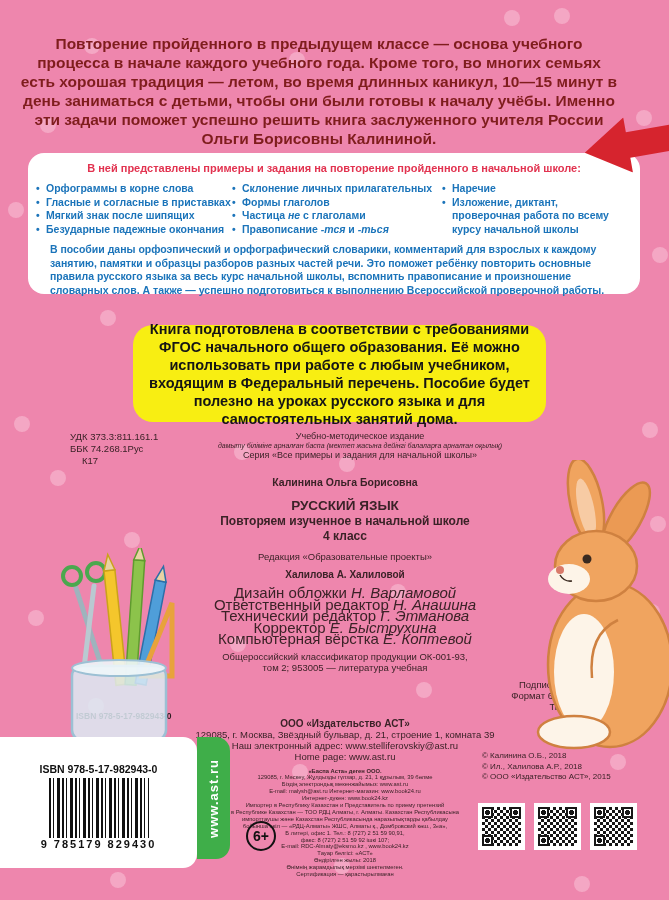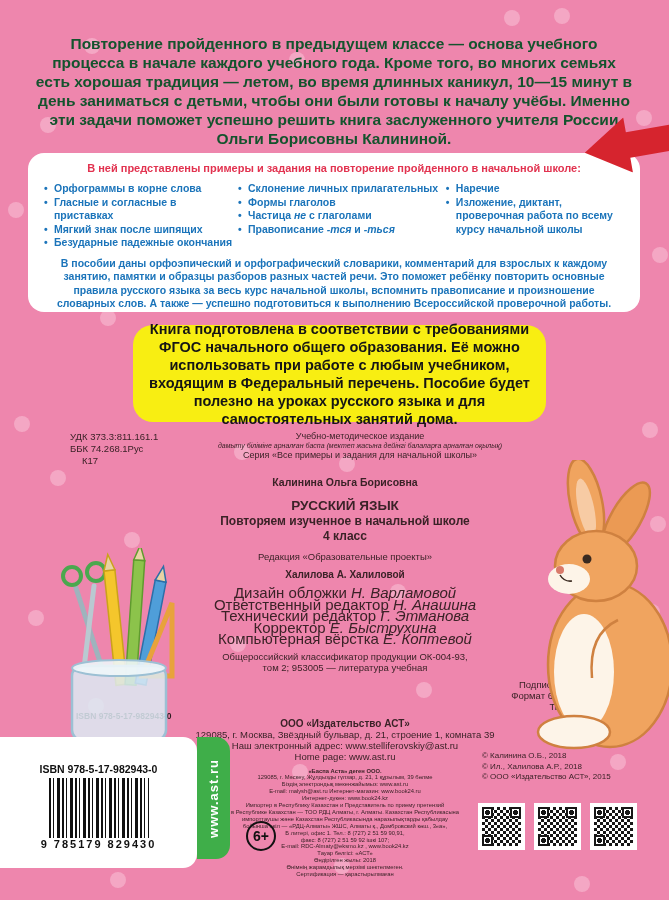--- a/index.html
+++ b/index.html
@@ -7,49 +7,49 @@
     position:relative;width:669px;height:900px;overflow:hidden;
     background:#ee86ad;
     font-family:"Liberation Sans", sans-serif;
     color:#3b2227;
   }
   .dot{position:absolute;border-radius:50%;background:#f5adc8;opacity:.85;z-index:0;}
   .layer{position:absolute;z-index:1;}
 
   
   .intro{
-    left:34px;top:34px;width:600px;text-align:center;
-    font-size:15.5px;line-height:19px;font-weight:bold;color:#14532d;
+    left:19px;top:34px;width:600px;text-align:center;
+    font-size:15.5px;line-height:19px;font-weight:bold;color:#7f1d1d;
   }
 
   
   .arrow{
     left:584px;top:116px;width:100px;height:56px;background:#d6242e;
     transform:rotate(-10deg);
     clip-path:polygon(0 50%,44% 0,44% 27%,100% 27%,100% 73%,44% 73%,44% 100%);
     z-index:3;
   }
 
   
   .features{
-    left:28px;top:153px;width:612px;height:159px;background:#ffffff;
+    left:28px;top:153px;width:612px;height:141px;background:#ffffff;
     border-radius:16px;z-index:2;
   }
   .features-header{
     margin-top:9px;text-align:center;color:#e23350;font-weight:bold;font-size:11px;
   }
-  .cols{display:flex;padding:8px 16px 0 16px;}
+  .cols{display:flex;padding:8px 16px 0 8px;}
   .col{font-size:10.5px;line-height:13.5px;color:#1b74ba;font-weight:bold;}
   .col1{width:196px;}
   .col2{width:210px;}
   .col3{width:180px;}
   .feat-item{padding-left:10px;position:relative;}
   .feat-item::before{content:"•";position:absolute;left:0;top:0;}
   .features-par{
-    margin-top:7px;padding:0 22px;text-align:center;
+    margin-top:7px;padding:0 22px;
     color:#1b74ba;font-weight:bold;font-size:10.5px;line-height:13.5px;
   }
 
   
   .fgos{
     left:133px;top:325px;width:413px;height:97px;background:#f8ee12;
     border-radius:20px;z-index:2;display:flex;align-items:center;
   }
   .fgos-text{
     width:100%;padding:6px 16px;text-align:center;color:#151515;
@@ -210,21 +210,21 @@
     <div class="editorial">Редакция «Образовательные проекты»</div>
     <div class="illustr">Халилова А. Халиловой</div>
     <div class="credits">
         <div>Дизайн обложки <i>Н. Варламовой</i></div>
         <div>Ответственный редактор <i>Н. Анашина</i></div>
         <div>Технический редактор <i>Г. Этманова</i></div>
         <div>Корректор <i>Е. Быструхина</i></div>
         <div>Компьютерная вёрстка <i>Е. Коптевой</i></div>
       </div>
     <div class="classifier">
-        <div>Общероссийский классификатор продукции ОК-004-93,</div>
+        <div>Общероссийский классификатор продукции ОК-001-93,</div>
         <div>том 2; 953005 — литература учебная</div>
       </div>
     <div class="printinfo">
         <div>Подписано в печать 05.06.2018.</div>
         <div>Формат 60х84/8. Усл. печ. л. 1,86.</div>
         <div>Тираж 5000 экз. Заказ №</div>
       </div>
     <div class="publisher">
         <div>ООО «Издательство АСТ»</div>
         <div>129085, г. Москва, Звёздный бульвар, д. 21, строение 1, комната 39</div>

